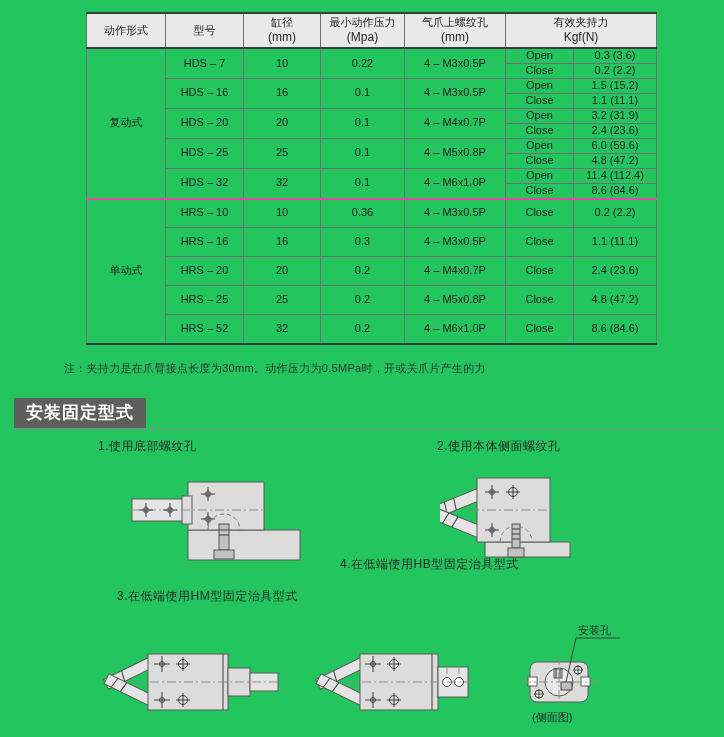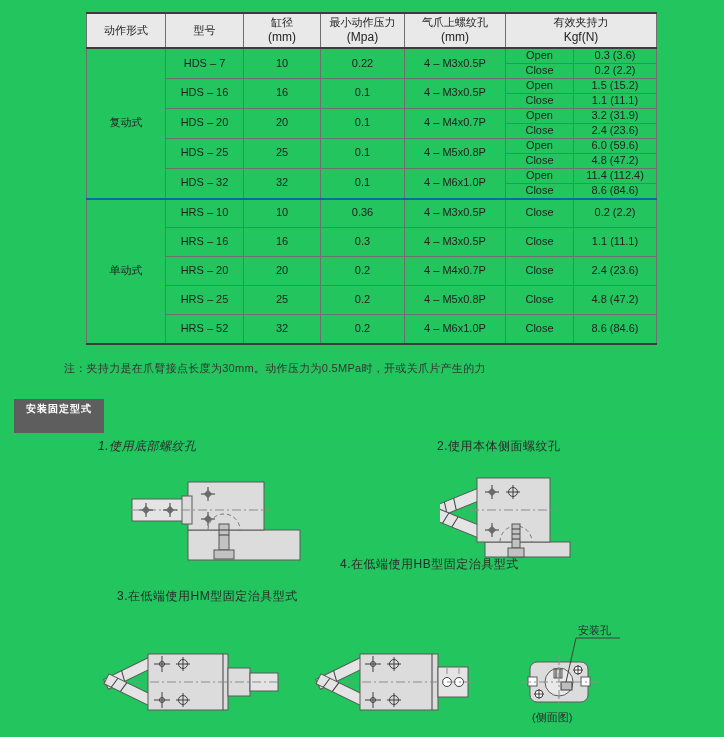--- a/index.html
+++ b/index.html
@@ -9,35 +9,35 @@
   
   .spec-table{position:absolute;left:86px;top:12px;border-collapse:collapse;table-layout:fixed;
               width:570px;font-size:11px;color:#222;}
   .spec-table td,.spec-table th{border:1px solid #6f6f6f;text-align:center;vertical-align:middle;
               padding:0 2px;line-height:1.25;}
   .spec-table{border-top:2px solid #3c3c3c;border-bottom:2px solid #3c3c3c;}
   .spec-table thead th{background:#e9e9e9;border-bottom:2px solid #3c3c3c;font-weight:normal;
               height:33px;font-size:11px;}
   .spec-table .sub{height:15px;}
   .spec-table .single{height:29px;}
-  .spec-table tr.sec td{border-top:2px solid #0369a1;}
+  .spec-table tr.sec td{border-top:2px solid #ec4899;}
   .hdr2{display:block;font-size:12px;}
 
   
   .note{position:absolute;left:64px;top:361px;font-size:11px;color:#333;letter-spacing:0.3px;}
 
   
   .section-header{position:absolute;left:14px;top:398px;width:706px;border-bottom:1px solid #8a8a8a;
                   padding-bottom:0;}
   .section-header .bar{display:inline-block;background:#5e5e5e;color:#fff;font-weight:bold;
-                  font-size:10px;padding:3px 12px 17px 12px;letter-spacing:1px;}
+                  font-size:17px;padding:3px 12px 4px 12px;letter-spacing:1px;}
 
   
   .fig-caption{position:absolute;font-size:12px;color:#2a2a2a;letter-spacing:0.5px;}
-  .cap1{left:98px;top:438px;font-style:italic;}
+  .cap1{left:98px;top:438px;}
   .cap2{left:437px;top:438px;}
   .cap3{left:117px;top:588px;}
   .cap4{left:340px;top:556px;}
 
   
   .fig{position:absolute;}
   .f1{left:130px;top:466px;}
   .f2{left:440px;top:462px;}
   .f3{left:95px;top:612px;}
   .f4{left:310px;top:612px;}

